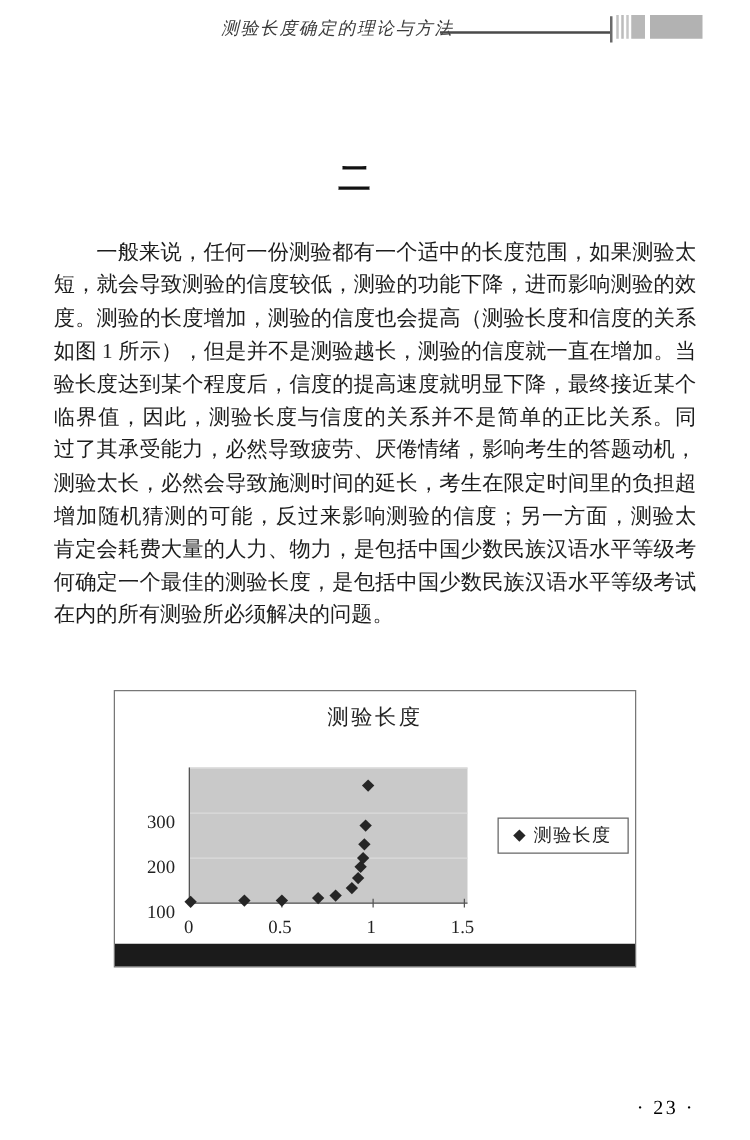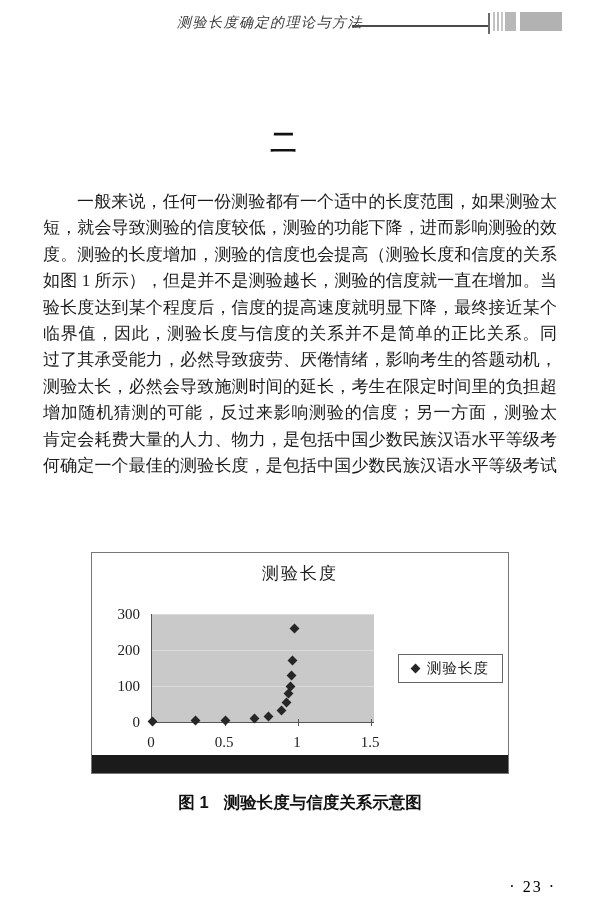--- a/index.html
+++ b/index.html
@@ -49,21 +49,21 @@
     position:absolute;left:59px;top:61px;width:222px;height:108px;
     background:#c9c9c9;border-left:1px solid #555;border-bottom:1px solid #555;
   }
   .gridline{position:absolute;left:0;width:100%;height:1px;background:#dcdcdc;}
   .gl-300{top:0;}
   .gl-200{top:36px;}
   .gl-100{top:72px;}
   .x-tick{position:absolute;top:105px;width:1px;height:7px;background:#555;}
   .pt{position:absolute;width:7px;height:7px;background:#262626;transform:rotate(45deg);}
   .y-label{
-    position:absolute;left:4px;width:44px;text-align:right;font-size:15px;color:#222;height:18px;line-height:18px;
+    position:absolute;left:4px;width:44px;text-align:right;font-size:15px;color:#222;height:18px;line-height:18px;margin-top:44px;
   }
   .yl-300{top:52px;} .yl-200{top:88px;} .yl-100{top:124px;} .yl-0{top:160px;}
   .x-label{
     position:absolute;top:180px;width:34px;text-align:center;font-size:15px;color:#222;height:18px;line-height:18px;
   }
   .xl-0{left:42px;} .xl-05{left:115px;} .xl-1{left:188px;} .xl-15{left:261px;}
   .legend{
     position:absolute;left:306px;top:101px;width:103px;height:27px;
     border:1px solid #666;background:#fff;display:flex;align-items:center;justify-content:center;gap:8px;
   }
@@ -105,20 +105,21 @@
     <div class="para-line">短，就会导致测验的信度较低，测验的功能下降，进而影响测验的效</div>
     <div class="para-line">度。测验的长度增加，测验的信度也会提高（测验长度和信度的关系</div>
     <div class="para-line">如图 1 所示），但是并不是测验越长，测验的信度就一直在增加。当测</div>
     <div class="para-line">验长度达到某个程度后，信度的提高速度就明显下降，最终接近某个</div>
     <div class="para-line">临界值，因此，测验长度与信度的关系并不是简单的正比关系。同时，</div>
     <div class="para-line">过了其承受能力，必然导致疲劳、厌倦情绪，影响考生的答题动机，</div>
     <div class="para-line">测验太长，必然会导致施测时间的延长，考生在限定时间里的负担超</div>
     <div class="para-line">增加随机猜测的可能，反过来影响测验的信度；另一方面，测验太长，</div>
     <div class="para-line">肯定会耗费大量的人力、物力，是包括中国少数民族汉语水平等级考试</div>
     <div class="para-line">何确定一个最佳的测验长度，是包括中国少数民族汉语水平等级考试</div>
+    <div class="para-line last">在内的所有测验所必须解决的问题。</div>
   </div>
 
   <div class="chart">
     <div class="chart-title">测验长度</div>
 
     <div class="y-label yl-300">300</div>
     <div class="y-label yl-200">200</div>
     <div class="y-label yl-100">100</div>
     <div class="y-label yl-0">0</div>
 
@@ -150,19 +151,16 @@
     <div class="x-label xl-15">1.5</div>
 
     <div class="legend">
       <span class="legend-diamond"></span>
       <span class="legend-label">测验长度</span>
     </div>
 
     <div class="black-bar"></div>
   </div>
 
-  <div class="caption">
-    <span class="cap-label">图 1</span><span>测验长度与信度关系示意图</span>
-  </div>
 
   <div class="page-number">· 23 ·</div>
 
 </div>
 
 </body></html>

